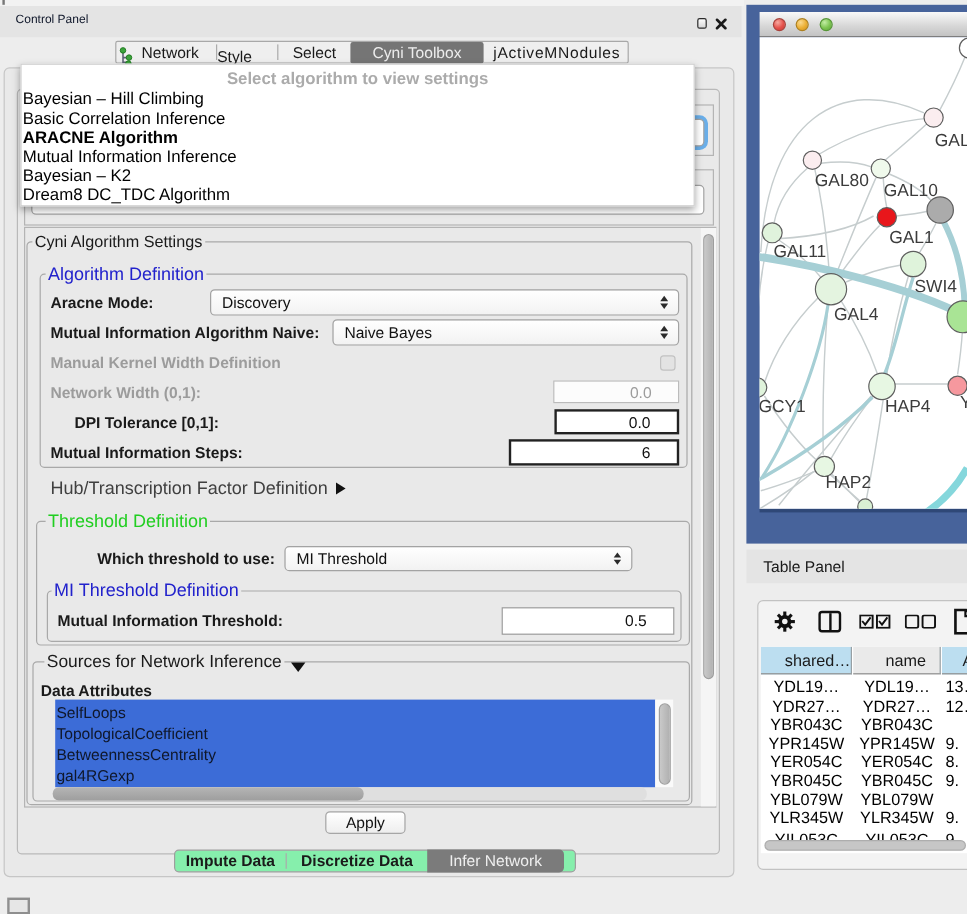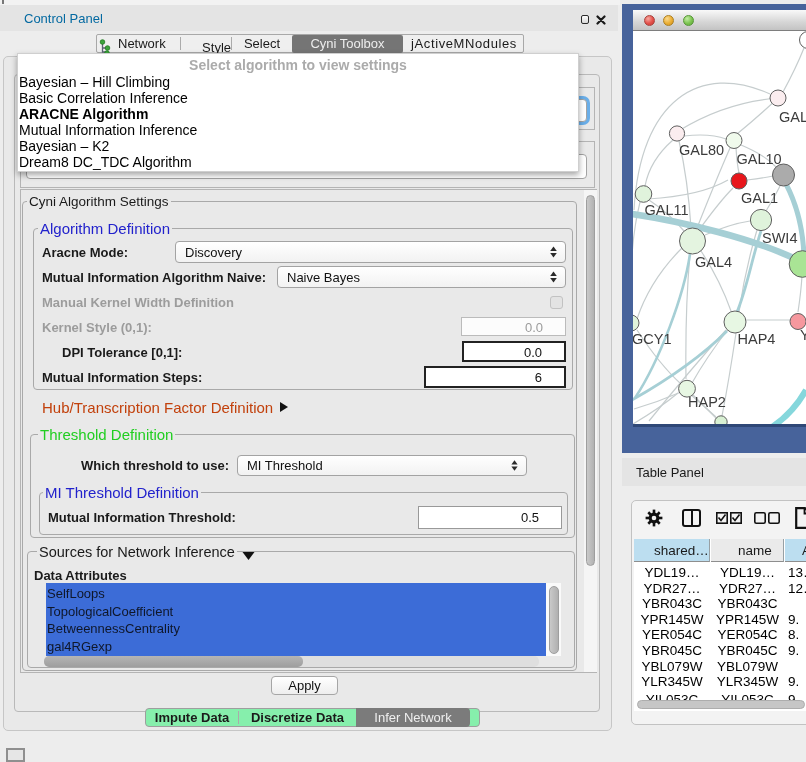--- a/index.html
+++ b/index.html
@@ -17,38 +17,38 @@
 .field span { position:absolute; right:22px; top:2px; }
 .lbl { position:absolute; font-size:13px; font-weight:bold; color:#1A1A1A; white-space:nowrap; }
 .dis { color:#9C9C9C; }
 </style>
 </head>
 <body>
 
 <div class="abs" style="left:0;top:0;width:620px;height:5px;background:#F2F2F2;"></div>
 <div class="abs" style="left:2px;top:0;width:2px;height:4px;background:#777;"></div>
 <div class="abs" style="left:0;top:5px;width:618px;height:26px;background:#E4E4E4;"></div>
-<div class="abs" style="left:24px;top:11px;font-size:13px;color:#0369a1;">Control Panel</div>
+<div class="abs" style="left:13px;top:11px;font-size:10px;color:#0f172a;">Control Panel</div>
 <div class="abs" style="left:581px;top:15px;width:8px;height:8.5px;border:1.6px solid #2B2B2B;border-radius:2px;background:linear-gradient(#FDFDFD,#D8D8D8);"></div>
 <svg class="abs" style="left:595.5px;top:15px;" width="10" height="10" viewBox="0 0 10 10">
     <path d="M1.5 1.5 L8.5 8.5 M8.5 1.5 L1.5 8.5" stroke="#1A1A1A" stroke-width="2.2" stroke-linecap="round"></path>
   </svg>
 
 <div id="toptabs" class="abs" style="left:96px;top:34px;width:428px;height:19px;border:1px solid #A8A8A8;background:#EFEFEF;border-radius:2px;font-size:13px;color:#1A1A1A;">
   <div class="abs" style="left:0;top:0;width:83px;height:17px;">
     <svg class="abs" style="left:2px;top:4px;" width="13" height="15" viewBox="0 0 13 15">
         <path d="M3.5 4 L3.5 13 L7 13 M3.5 9 L7.5 9" stroke="#5A6273" stroke-width="1.3" fill="none"></path>
         <circle cx="3.5" cy="3" r="2.3" fill="#3CA43C" stroke="#1E7A1E" stroke-width="0.8"></circle>
         <circle cx="8.5" cy="9" r="2.3" fill="#3CA43C" stroke="#1E7A1E" stroke-width="0.8"></circle>
         <circle cx="8" cy="14" r="2.3" fill="#3CA43C" stroke="#1E7A1E" stroke-width="0.8"></circle>
       </svg>
     <span class="abs" style="left:21px;top:1px;">Network</span>
   </div>
   <div class="abs" style="left:83px;top:2px;width:1px;height:13px;background:#ABABAB;"></div>
-  <div class="abs" style="left:84px;top:5px;width:50px;text-align:right;">Style</div>
+  <div class="abs" style="left:84px;top:5px;width:50px;text-align:left;">Style</div>
   <div class="abs" style="left:134px;top:2px;width:1px;height:13px;background:#ABABAB;"></div>
   <div class="abs" style="left:135px;top:1px;width:60px;text-align:center;">Select</div>
   <div class="abs" style="left:195px;top:-0.5px;width:111px;height:18.5px;background:#757575;color:#EDEDED;text-align:center;border-radius:2px;"><span style="position:relative;top:1.5px;">Cyni Toolbox</span></div>
   <div class="abs" style="left:306px;top:1px;width:122px;text-align:center;letter-spacing:0.6px;">jActiveMNodules</div>
 </div>
 
 <div class="abs" style="left:3px;top:56px;width:609px;height:675px;background:#E9E9E9;border:1px solid #C6C6C6;border-radius:5px;"></div>
 
 <div class="abs" style="left:14px;top:74px;width:586px;height:638px;background:#E9E9E9;border:1px solid #B9B9B9;border-radius:4px;"></div>
 
@@ -85,34 +85,34 @@
       <span class="ctext">Naive Bayes</span>
       <span class="updown">
         <svg width="9" height="16" viewBox="0 0 9 16">
           <path d="M4.5 2.5 L7.8 7 L1.2 7 Z" fill="#2A2A2A"></path>
           <path d="M4.5 13.5 L7.8 9 L1.2 9 Z" fill="#2A2A2A"></path>
         </svg>
       </span>
     </div>
   <div class="lbl dis" style="left:42px;top:295px;">Manual Kernel Width Definition</div>
   <div class="abs" style="left:550px;top:296px;width:13px;height:13px;background:#E3E3E3;border:1px solid #C2C2C2;border-radius:3px;"></div>
-  <div class="lbl dis" style="left:42px;top:320px;">Kernel Style (0,1):</div>
+  <div class="lbl dis" style="left:42px;top:320px;">Network Width (0,1):</div>
   <div class="field" style="left:461px;top:317px;width:105px;height:19px;background:#FCFCFC;border:1px solid #BBB;">
       <span class="dis">0.0</span>
     </div>
   <div class="lbl" style="left:42px;top:345px;padding-left:20px;">DPI Tolerance [0,1]:</div>
   <div class="field" style="left:462px;top:341px;width:104px;height:21px;border:2px solid #222;">
       <span>0.0</span>
     </div>
   <div class="lbl" style="left:42px;top:370px;">Mutual Information Steps:</div>
   <div class="field" style="left:424px;top:366px;width:142px;height:22px;border:2px solid #222;">
       <span>6</span>
     </div>
 
-  <div class="abs" style="left:42px;top:399px;font-size:15px;color:#c2410c;">Hub/Transcription Factor Definition</div>
+  <div class="abs" style="left:42px;top:399px;font-size:15px;color:#404040;">Hub/Transcription Factor Definition</div>
   <svg class="abs" style="left:279px;top:401px;" width="10" height="12" viewBox="0 0 10 12">
       <path d="M1 1 L9 6 L1 11 Z" fill="#111"></path>
     </svg>
 
   <div class="fs" style="left:30px;top:434px;width:545px;height:104px;"></div>
   <div class="fslabel" style="left:38px;top:426px;color:#21CE21;font-size:15px;">Threshold Definition</div>
   <div class="lbl" style="left:81px;top:458px;">Which threshold to use:</div>
   <div class="combo" style="left:237px;top:455px;width:290px;height:21px;">
       <span class="ctext" style="top:2px;">MI Threshold</span>
       <span class="updown">

